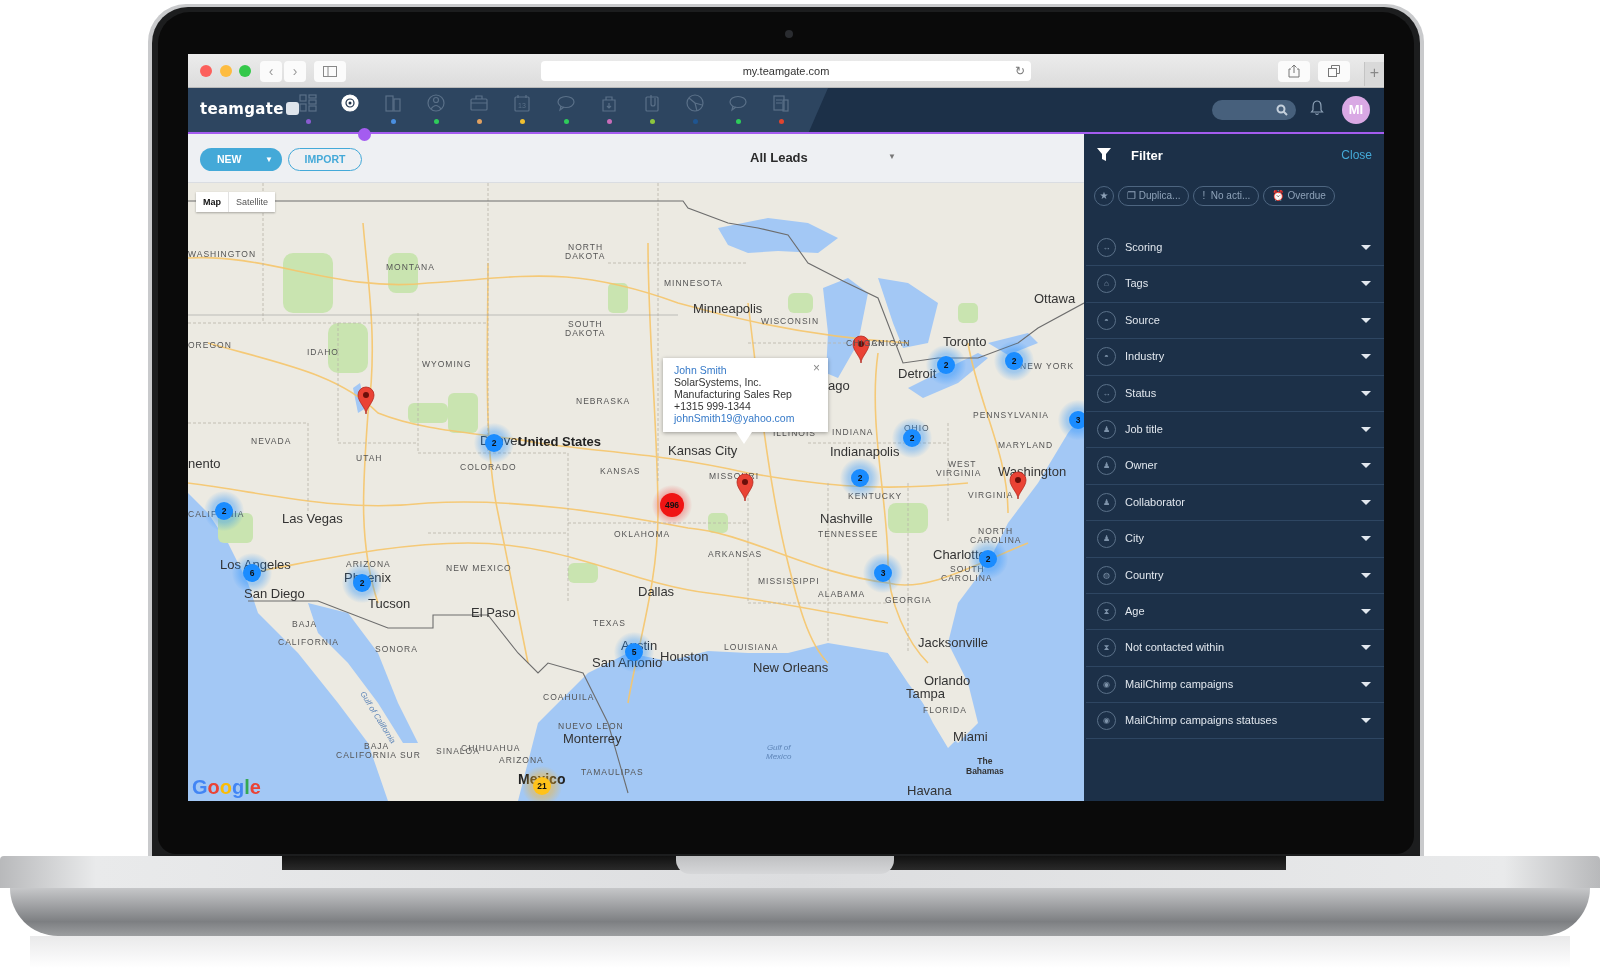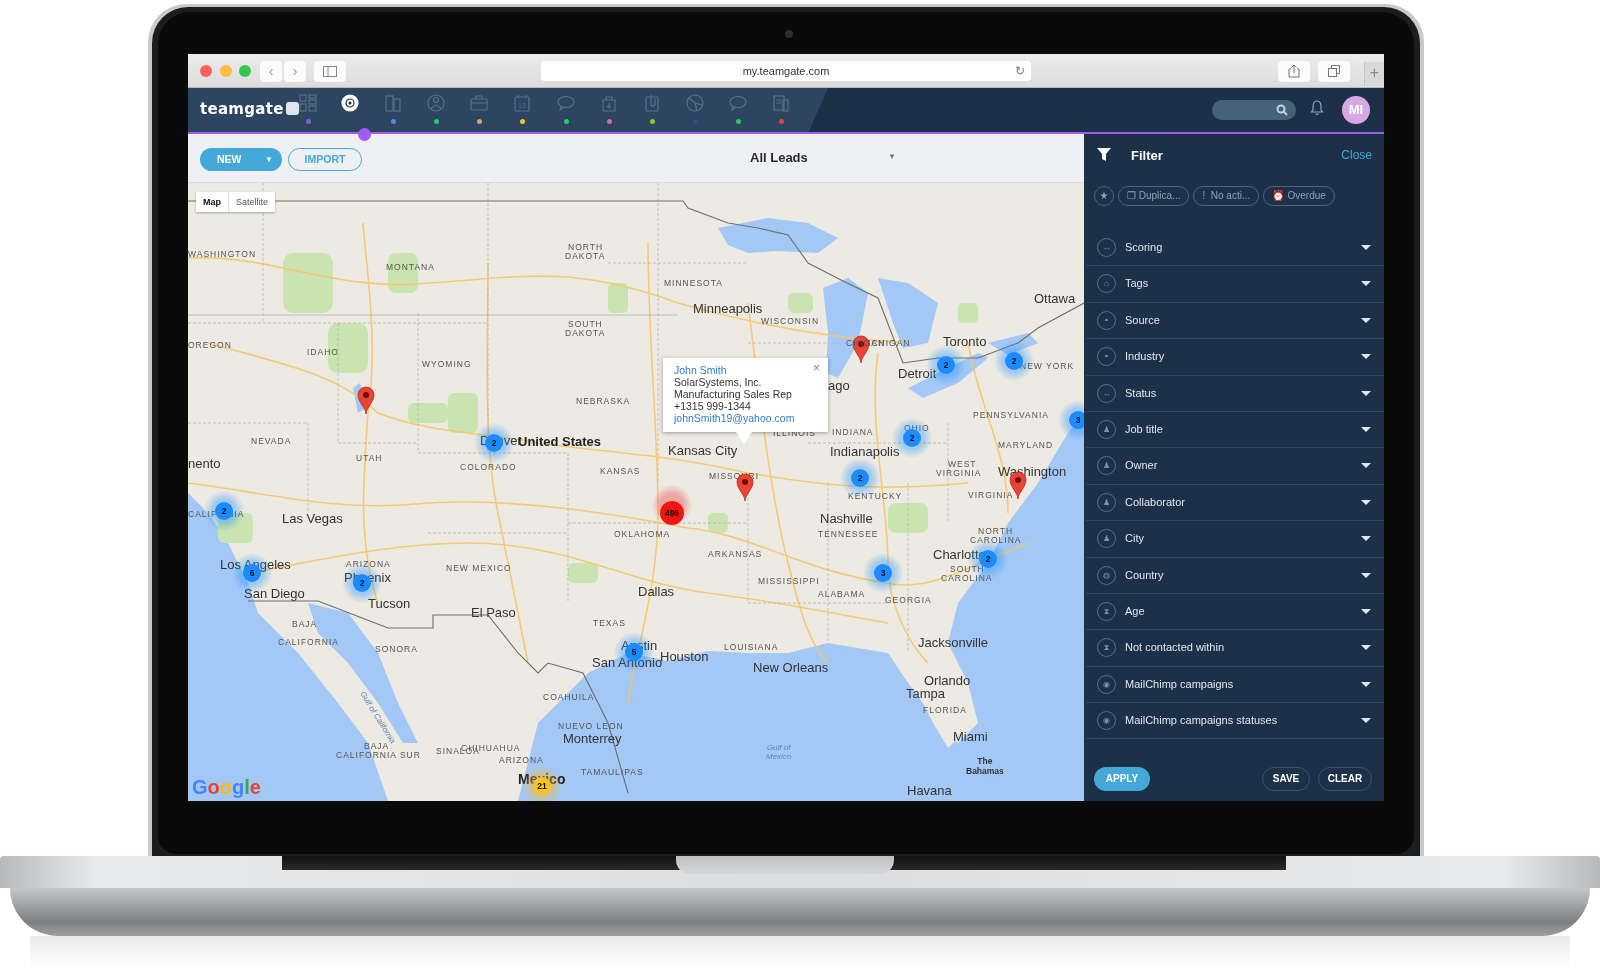--- a/index.html
+++ b/index.html
@@ -58,21 +58,21 @@
   .map-type span { padding: 0 7px; line-height: 20px; color: #555; }
   .map-type span.on { color: #111; font-weight: bold; border-right: 1px solid #e2e2e2; }
   .lbl { position: absolute; font-size: 8.5px; color: #555; letter-spacing: 1px; white-space: nowrap; }
   .lbl.city { color: #333; letter-spacing: 0; font-size: 13px; text-align: center; }
   .lbl.water { color: #5f86b8; font-style: italic; letter-spacing: 0; font-size: 8px; text-align: center; }
   .lbl.country { color: #222; font-size: 13px; font-weight: bold; letter-spacing: 0; }
   .lbl.big { color: #222; font-size: 14px; font-weight: bold; letter-spacing: 0; }
   .cluster { position: absolute; width: 40px; height: 40px; margin: -20px 0 0 -20px; border-radius: 50%; }
   .cluster .ring { position: absolute; left: 0; top: 0; width: 40px; height: 40px; border-radius: 50%; }
   .cluster .core { position: absolute; left: 11px; top: 11px; width: 18px; height: 18px; border-radius: 50%; color: #111; font-size: 8.5px; font-weight: bold; text-align: center; line-height: 18px; }
-  .cluster.big .core { left: 8px; top: 16px; width: 24px; height: 24px; line-height: 24px; }
+  .cluster.big .core { left: 8px; top: 8px; width: 24px; height: 24px; line-height: 24px; }
   .pin { position: absolute; width: 18px; height: 28px; margin: -28px 0 0 -9px; }
   .infowin { position: absolute; left: 475px; top: 175px; width: 165px; height: 74px; background: #fff; box-shadow: 0 1px 4px rgba(0,0,0,.35); padding: 6px 11px; font-size: 10.5px; line-height: 12px; color: #333; }
   .infowin .close { position: absolute; right: 8px; top: 4px; color: #888; font-size: 12px; }
   .infowin .link { color: #3579c8; }
   .infowin:after { content: ""; position: absolute; left: 73px; bottom: -12px; border: 8px solid transparent; border-top: 12px solid #fff; border-bottom: 0; }
   .google { position: absolute; left: 4px; bottom: 2px; font-size: 20px; font-weight: bold; }
 
   
   .filter { position: absolute; left: 896px; top: 80px; width: 300px; height: 667px; background: #1c3048; }
   .filter-title { position: absolute; left: 47px; top: 14px; color: #fff; font-weight: bold; font-size: 13px; }
@@ -577,21 +577,16 @@
             <span class="flabel">MailChimp campaigns</span>
             <span class="fcaret"></span>
           </div>
           <div class="frow">
             <span class="ficon">◉</span>
             <span class="flabel">MailChimp campaigns statuses</span>
             <span class="fcaret"></span>
           </div>
           <div class="frow"></div>
         </div>
-      <div class="filter-footer">
-        <div class="btn-apply">APPLY</div>
-        <div class="btn-save">SAVE</div>
-        <div class="btn-clear">CLEAR</div>
-      </div>
     </div>
 
   </div>
 </div>
 
 </body></html>

